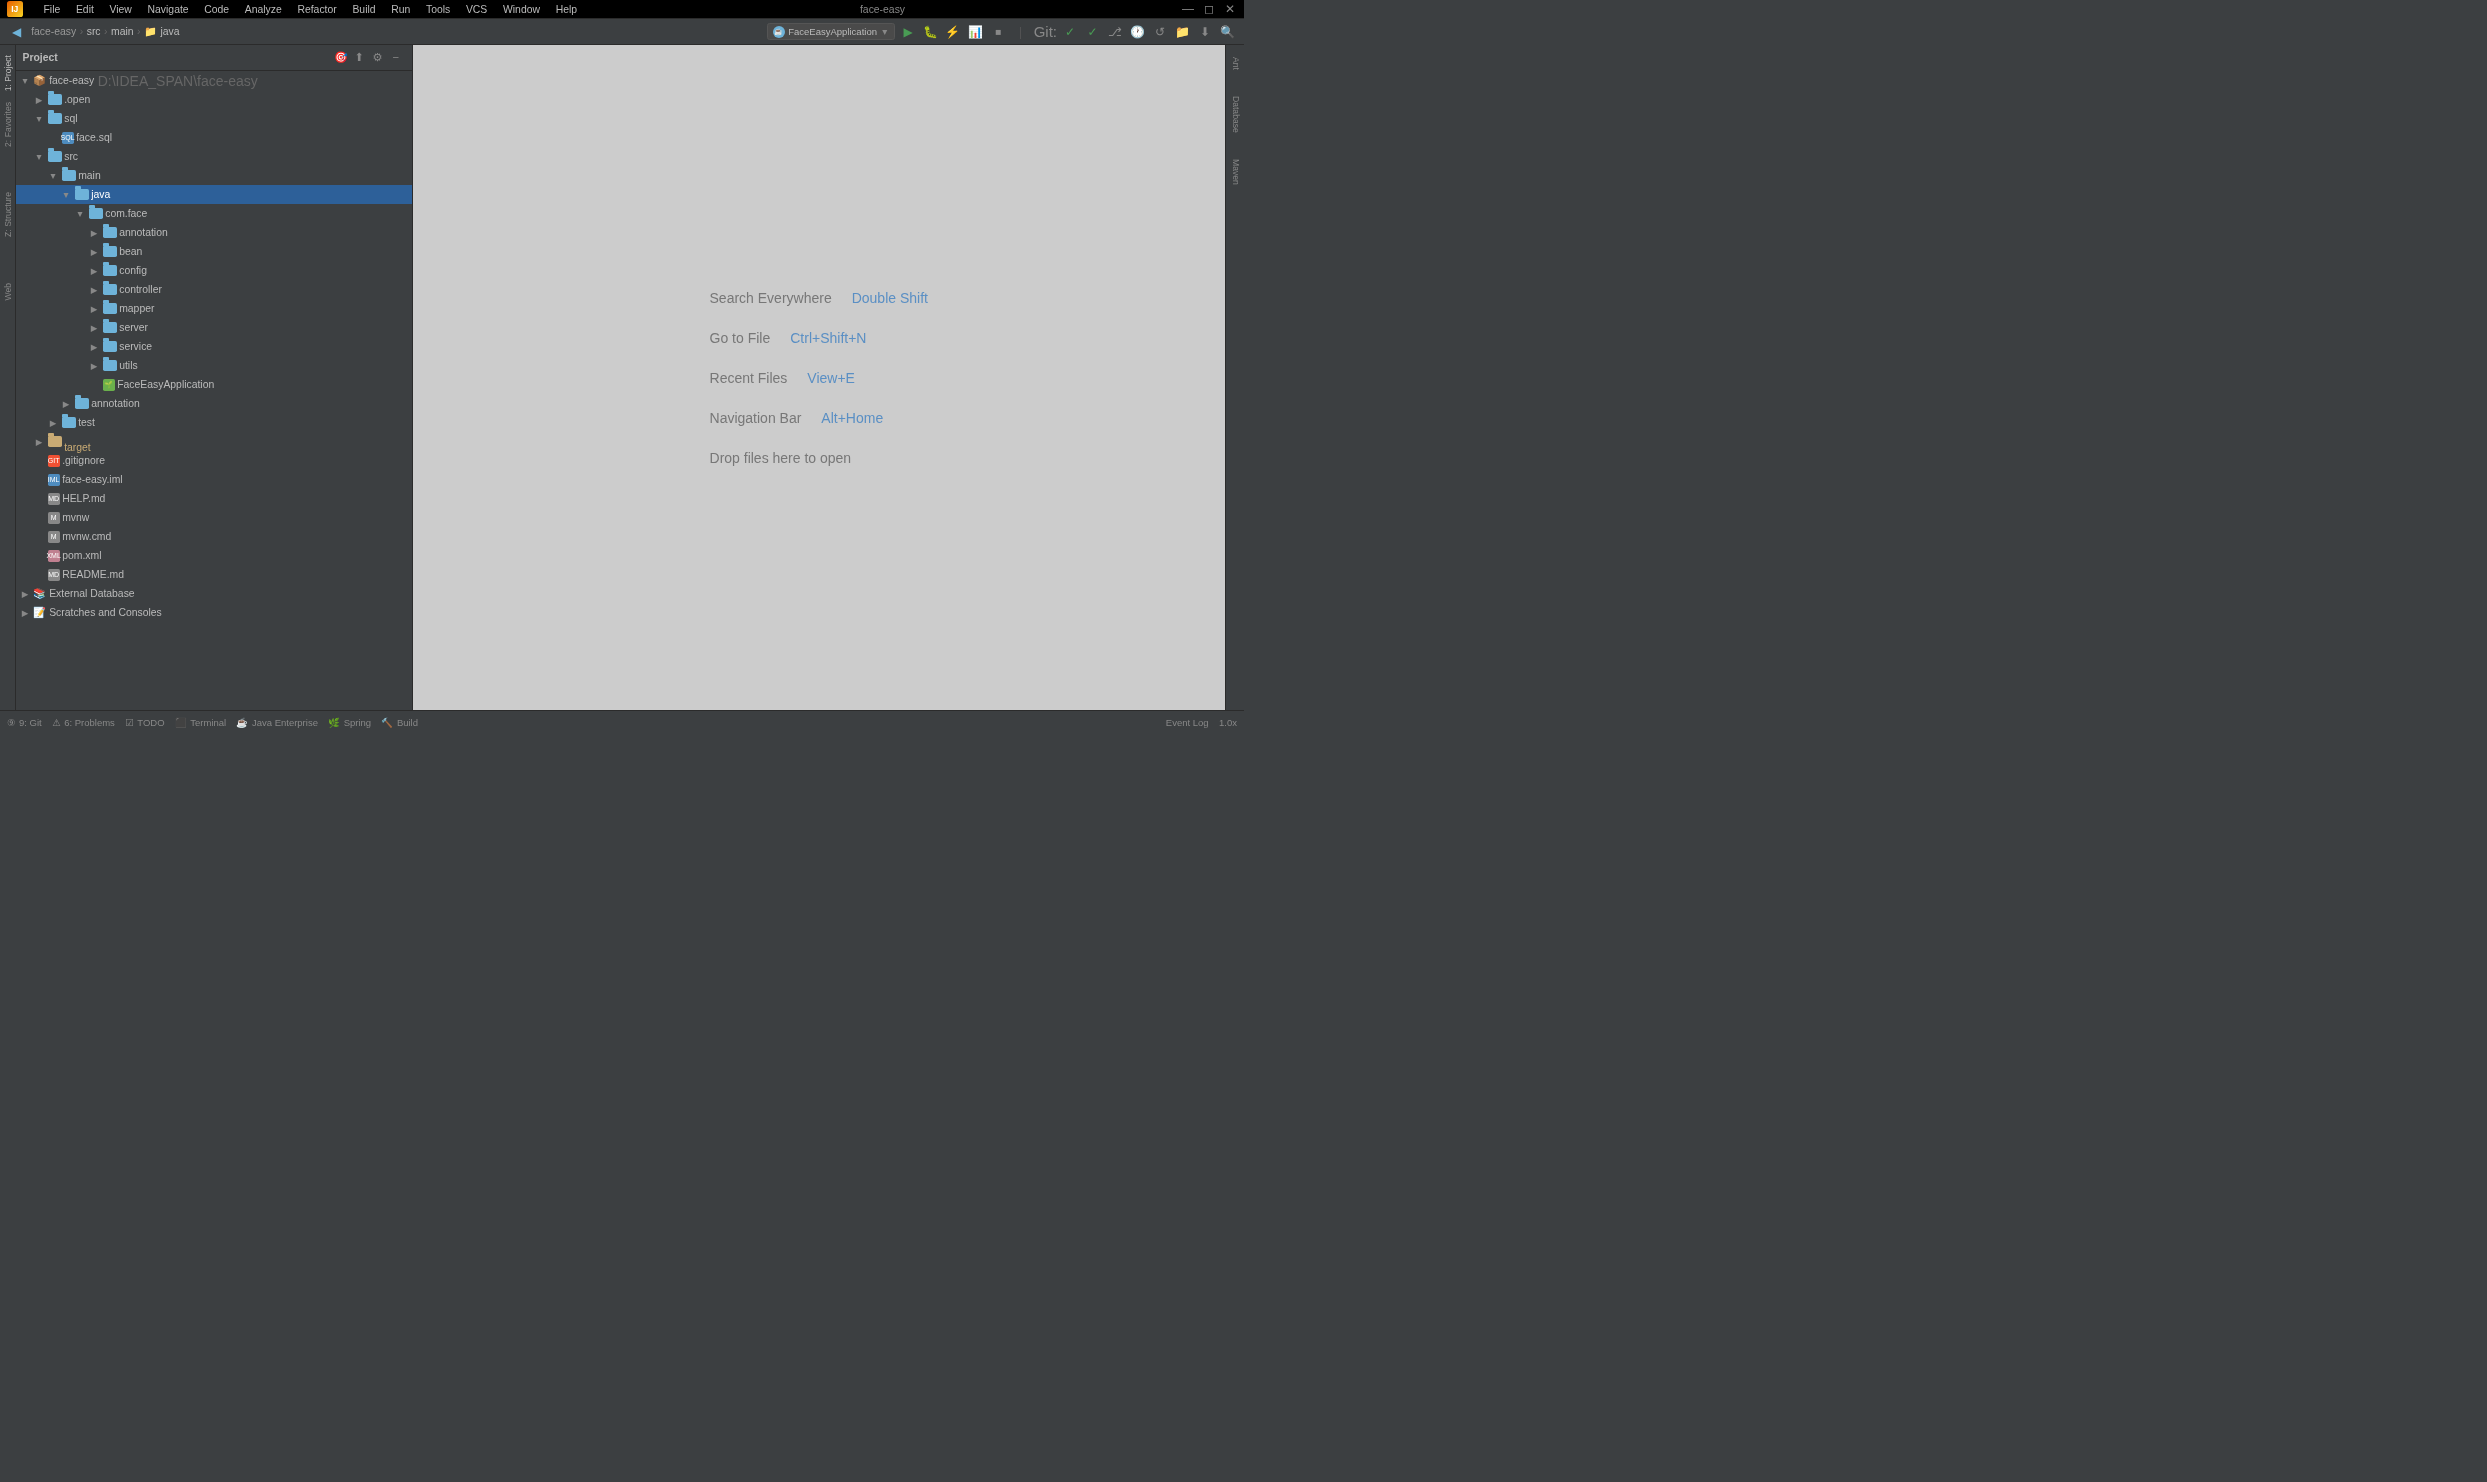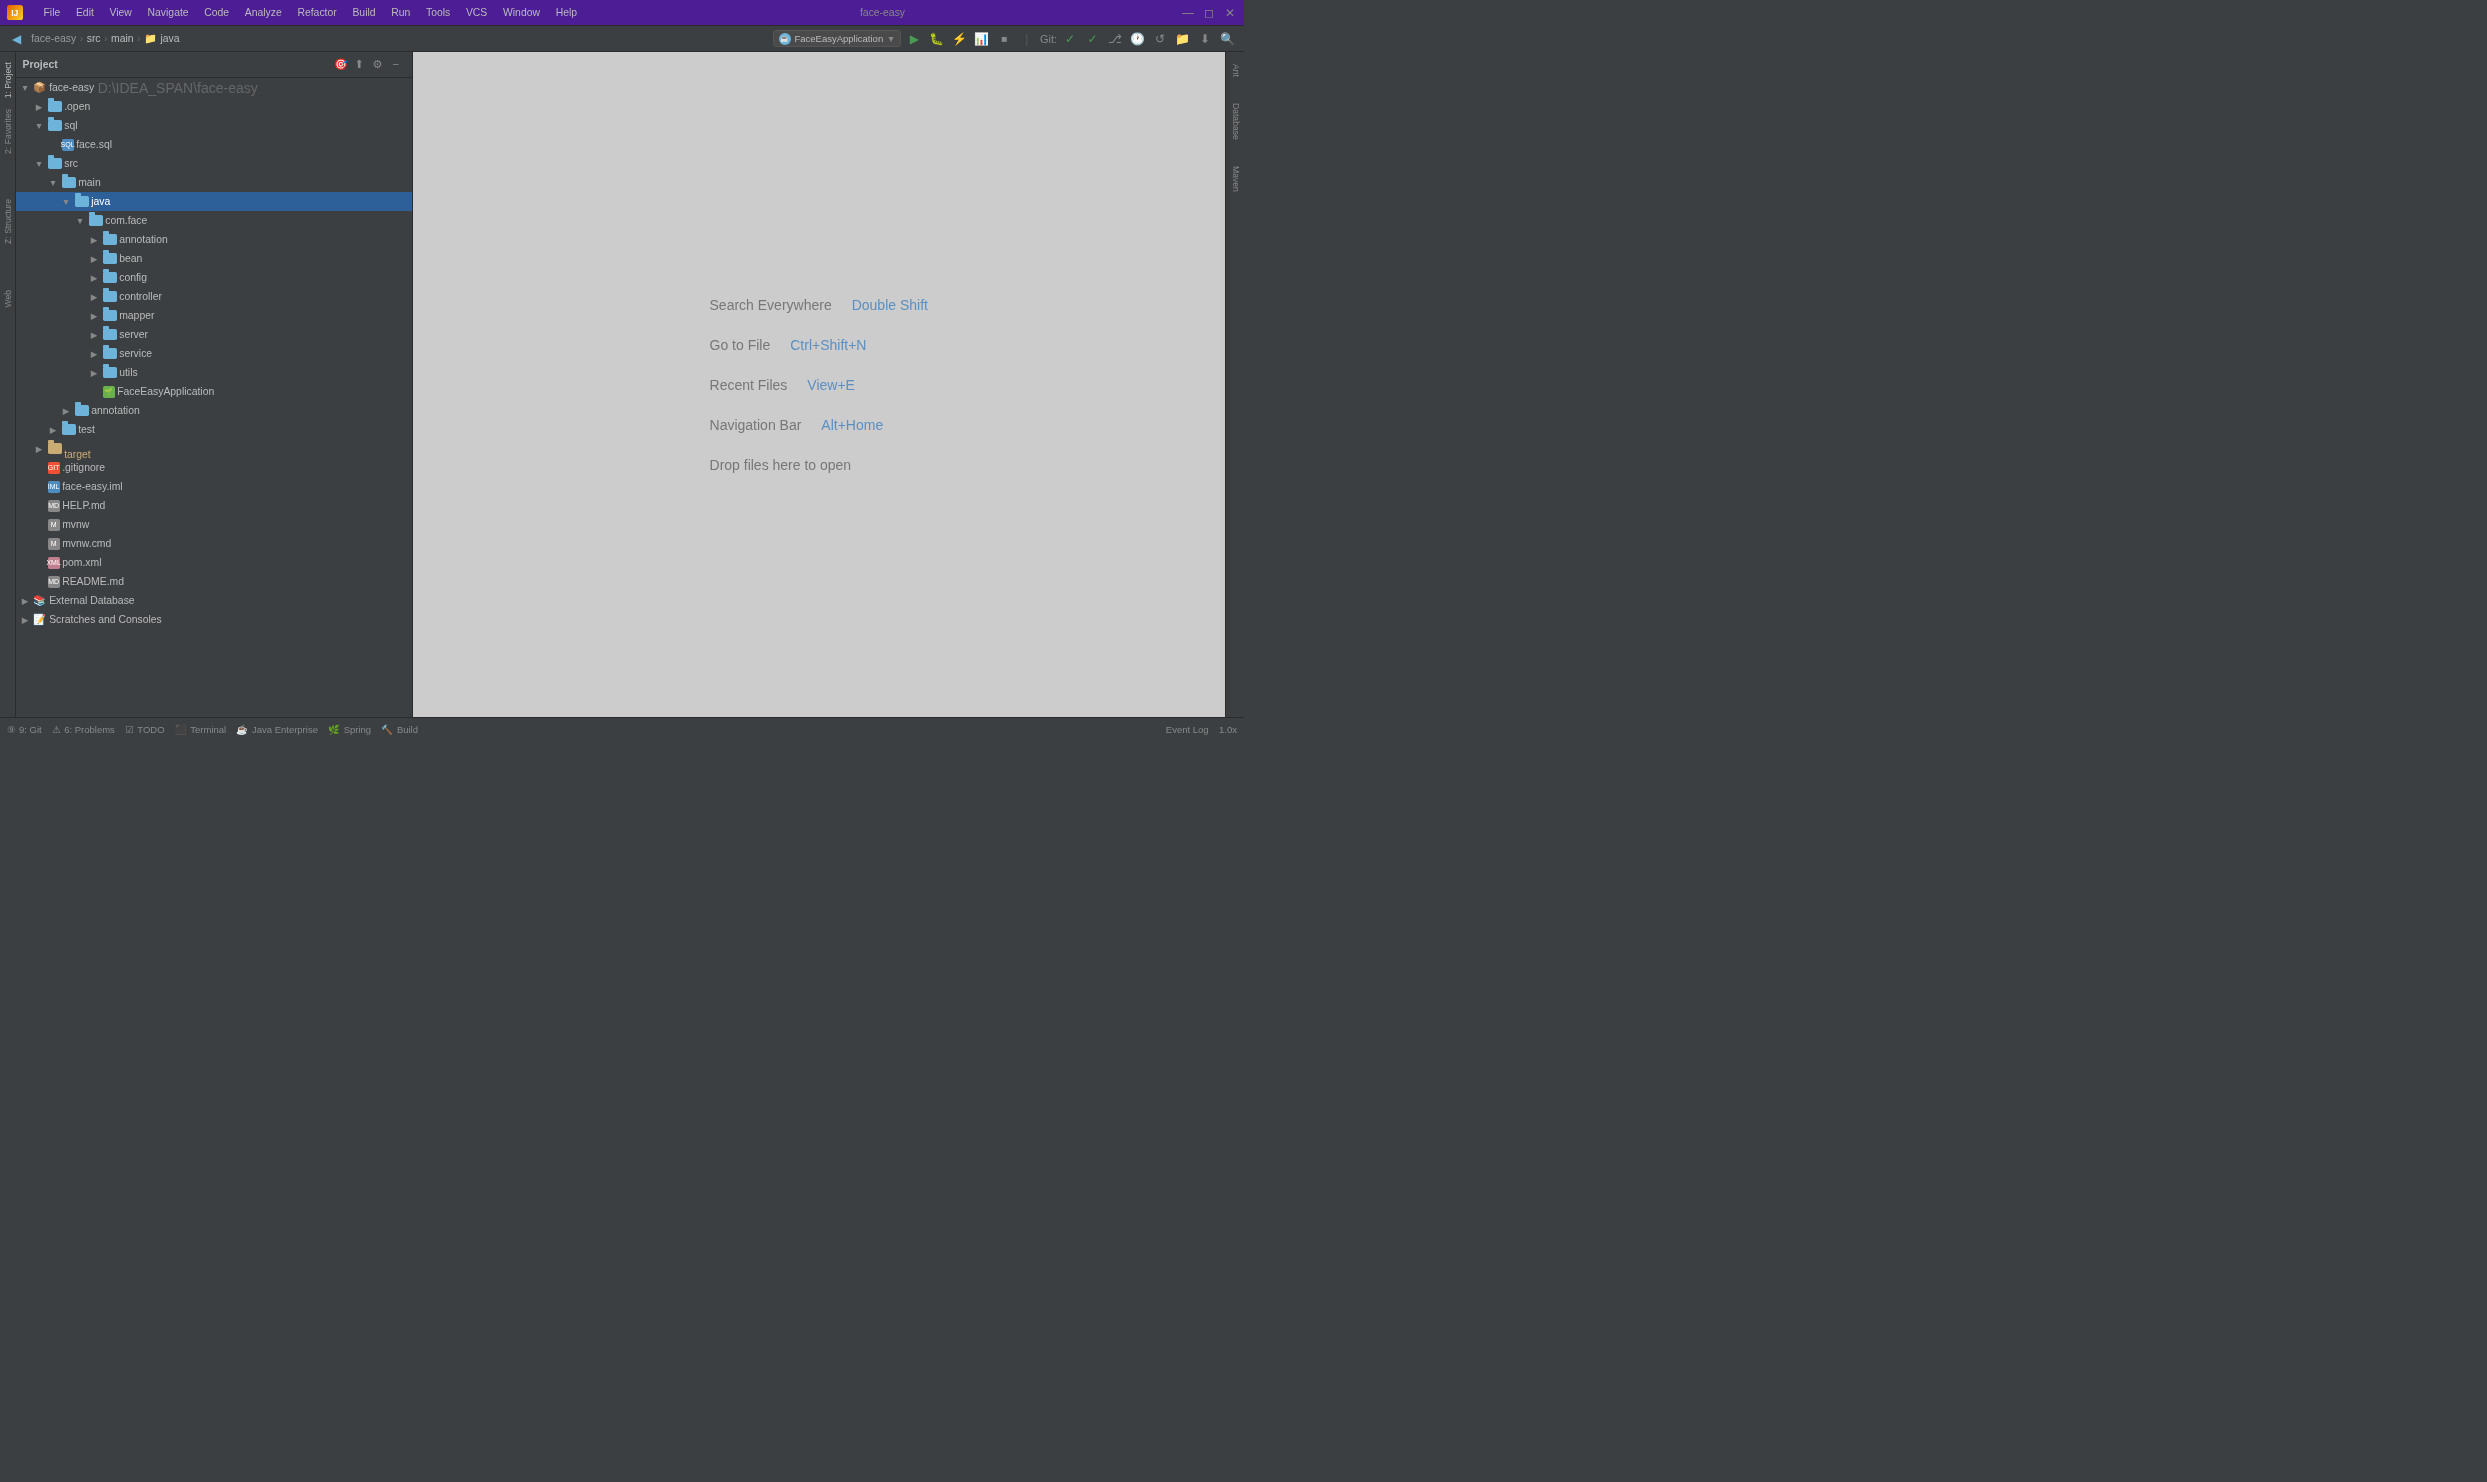--- a/index.html
+++ b/index.html
@@ -8,22 +8,22 @@
       font-size: 11.2px;
       background: #3c3f41;
       color: #bbbbbb;
       width: 1244px;
       height: 741px;
       overflow: hidden;
     }
 
     
     .title-bar {
-      height: 26px;
-      background: #4c1d95;
+      height: 19px;
+      background: #000000;
       display: flex;
       align-items: center;
       justify-content: space-between;
       padding: 0 7px;
       border-bottom: 0.9px solid #2b2b2b;
     }
     .title-bar-left {
       display: flex;
       align-items: center;
       gap: 14px;
@@ -121,21 +121,21 @@
       height: 19px;
       display: flex;
       align-items: center;
       justify-content: center;
       border-radius: 2.6px;
       cursor: pointer;
       color: #bbbbbb;
       font-size: 12px;
     }
     .toolbar-btn.green { color: #499c54; }
-    .git-label { font-size: 11px; color: #888; }
+    .git-label { font-size: 15px; color: #888; }
 
     
     .main-layout {
       display: flex;
       height: calc(741px - 26px - 26px - 24px);
     }
 
     
     .left-tabs {
       width: 15.5px;

